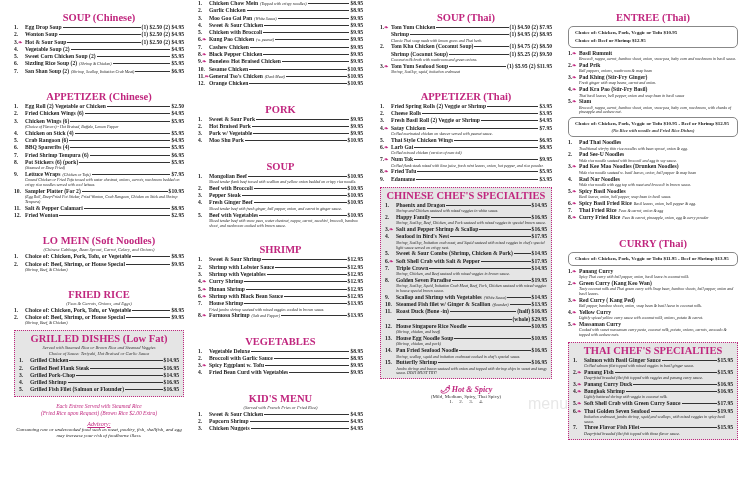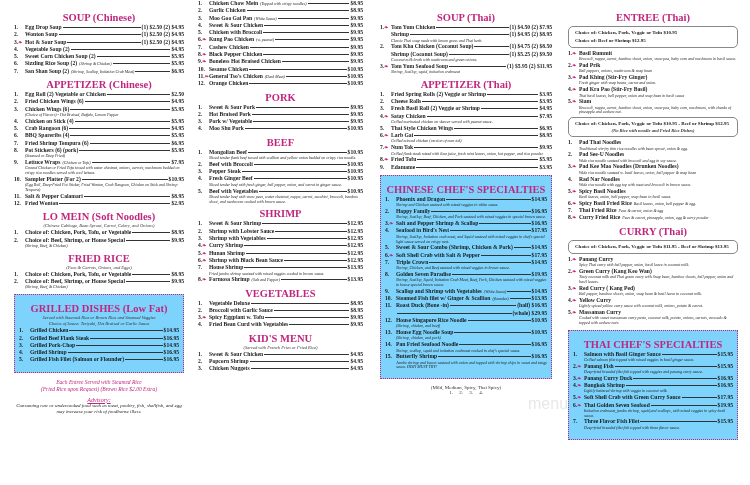--- a/index.html
+++ b/index.html
@@ -2,32 +2,32 @@
 <html><head>
 <meta charset="utf-8">
 <style>
 *{box-sizing:border-box;margin:0;padding:0}
 body{width:750px;height:485px;background:#fff;font-family:"Liberation Serif",serif;color:#1a1a1a;overflow:hidden;position:relative}
 .col{position:absolute;top:0;height:379px}
 .c1{left:14px;width:170px}
 .c2{left:198px;width:165px}
 .c3{left:380px;width:172px}
 .c4{left:568px;width:170px}
-h2{font-family:"Liberation Serif",serif;color:#c0267e;font-weight:bold;text-align:center;font-size:10.5px;line-height:12px;margin-top:4px}
+h2{font-family:"Liberation Serif",serif;color:#c0267e;font-weight:bold;text-align:center;font-size:10.5px;line-height:12px;margin-top:16px}
 .c1 h2:first-child,.c2 h2:first-child,.c3 h2:first-child,.c4 h2:first-child{margin-top:12px}
 .note{font-style:italic;font-size:4.5px;text-align:center;color:#333;line-height:6px}
 .row{display:flex;align-items:baseline;font-size:5.6px;line-height:7.3px;font-weight:bold}
 .num{width:11px;flex:none;font-weight:bold}
 .chili{color:#c0267e;font-size:5px;margin-right:1px}
 .name{white-space:nowrap}
 .sub{font-weight:normal;font-style:italic;font-size:4px;margin-left:2px;white-space:nowrap}
 .dots{flex:1;border-bottom:0.6px solid #333;margin:0 1px;transform:translateY(-1px);min-width:4px}
 .price{white-space:nowrap}
 .desc{font-style:italic;font-size:4px;line-height:4.8px;padding-left:11px;color:#222;font-weight:normal}
-.box{border:1px dotted #c0267e;background:#7dd3fc;padding:8px 4px;margin-top:4px}
+.box{border:1px dotted #c0267e;background:#e5e5e5;padding:2px 4px;margin-top:4px}
 .choice{border:1px solid #888;border-radius:5px;padding:2px 6px;font-size:5px;font-weight:bold;line-height:8px;margin:2px 0}
 .pink-italic{color:#c0267e;font-style:italic;font-size:5.5px;text-align:center;line-height:7px}
 .pinkh{color:#c0267e;font-style:italic;font-size:6px;text-align:center;text-decoration:underline;margin-top:4px}
 .adv{font-style:italic;font-size:5px;text-align:center;line-height:6.5px}
 .legend{text-align:center;margin-top:6px}
 .legend .hs{color:#c0267e;font-style:italic;font-size:8px;font-weight:bold}
 .legend .lv{font-size:5px;color:#333}
 .watermark{position:absolute;left:528px;top:395px;color:#d8d8d8;font-size:16px;font-family:"Liberation Sans",sans-serif;opacity:.6}
 </style>
 </head>
@@ -337,21 +337,21 @@
         <span class="dots"></span>
         <span class="price">$9.95</span>
       </div>
       <div class="row">
         <span class="num">4.</span>
         <span class="name">Moo Shu Pork</span>
         <span class="dots"></span>
         <span class="price">$10.95</span>
       </div>
     </div>
-  <h2>BEEF</h2>
+  <h2>SOUP</h2>
   <div>
       <div class="row">
         <span class="num">1.</span>
         <span class="name">Mongolian Beef</span>
         <span class="dots"></span>
         <span class="price">$10.95</span>
       </div>
       <div class="desc">Sliced tender flank beef tossed with scallion and yellow onion bedded on crispy rice noodle.</div>
       <div class="row">
         <span class="num">2.</span>
@@ -687,20 +687,21 @@
         <div class="row">
           <span class="num">15.</span>
           <span class="name">Butterfly Shrimp</span>
           <span class="dots"></span>
           <span class="price">$16.95</span>
         </div>
         <div class="desc">Jumbo shrimp and bacon sauteed with onion and topped with shrimp chips in sweet and tangy sauce. DISH MUST TRY!</div>
       </div>
   </div>
   <div class="legend">
+    <div class="hs"><span>🌶︎ </span><span>Hot &amp; Spicy</span></div>
     <div class="lv">(Mild, Medium, Spicy, Thai Spicy)</div>
     <div class="lv" style="white-space:pre">1.     2.     3.     4.</div>
   </div>
 </div>
 
 <div class="col c4">
   <h2>ENTREE (Thai)</h2>
   <div class="choice">
     <div>Choice of:  Chicken, Pork, Veggie or Tofu $10.95</div>
     <div>Choice of:  Beef or Shrimp $12.95</div>

